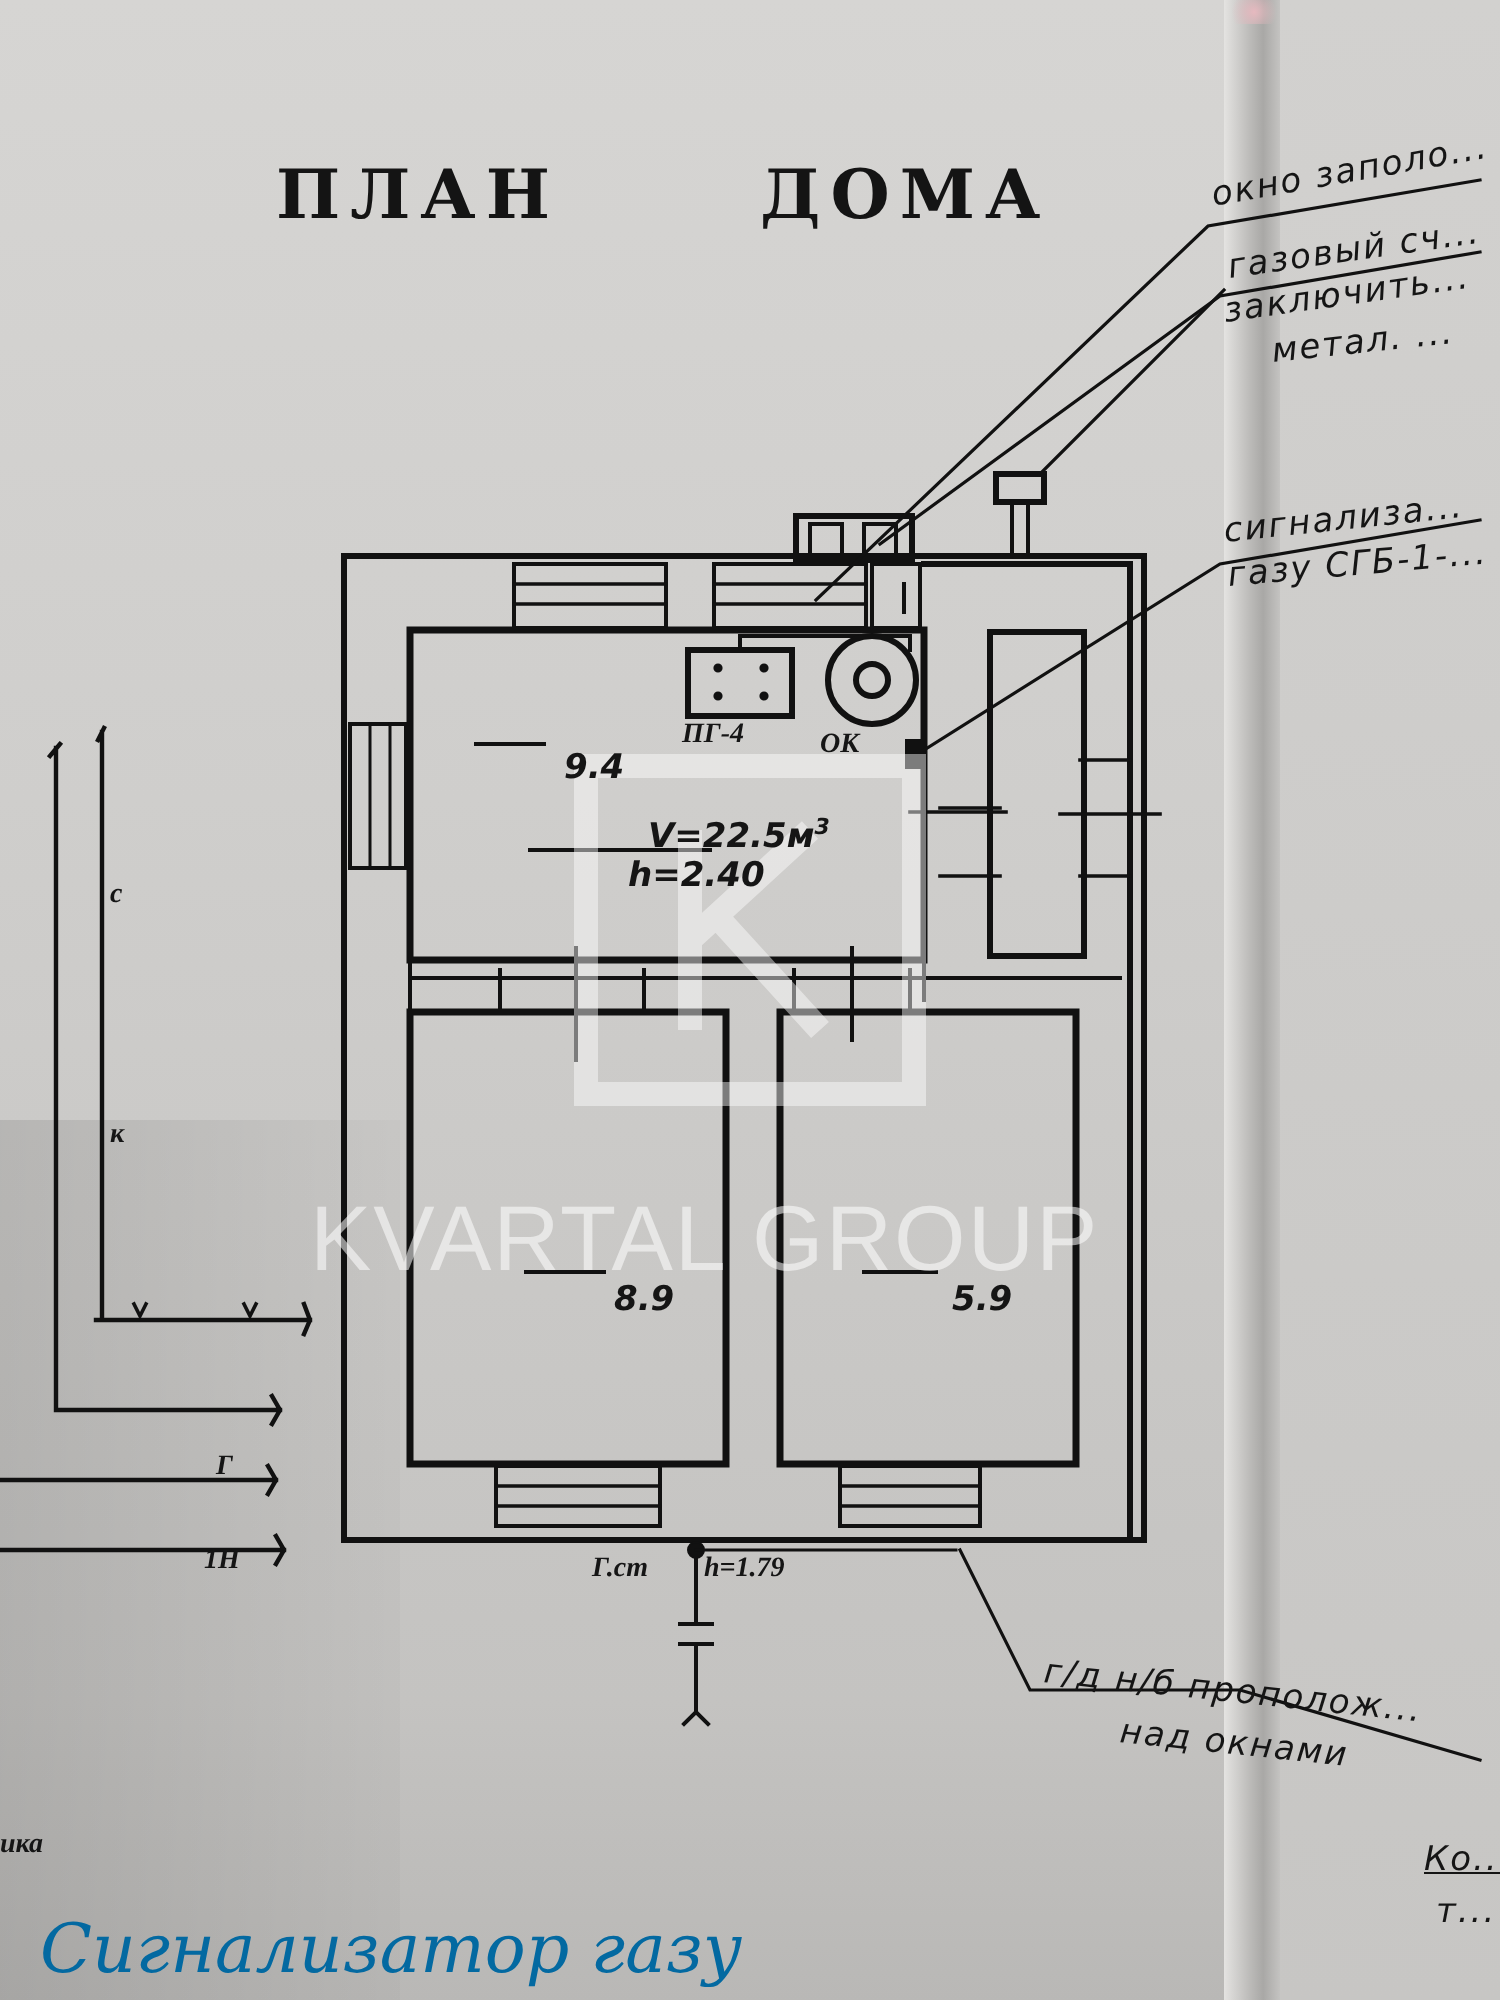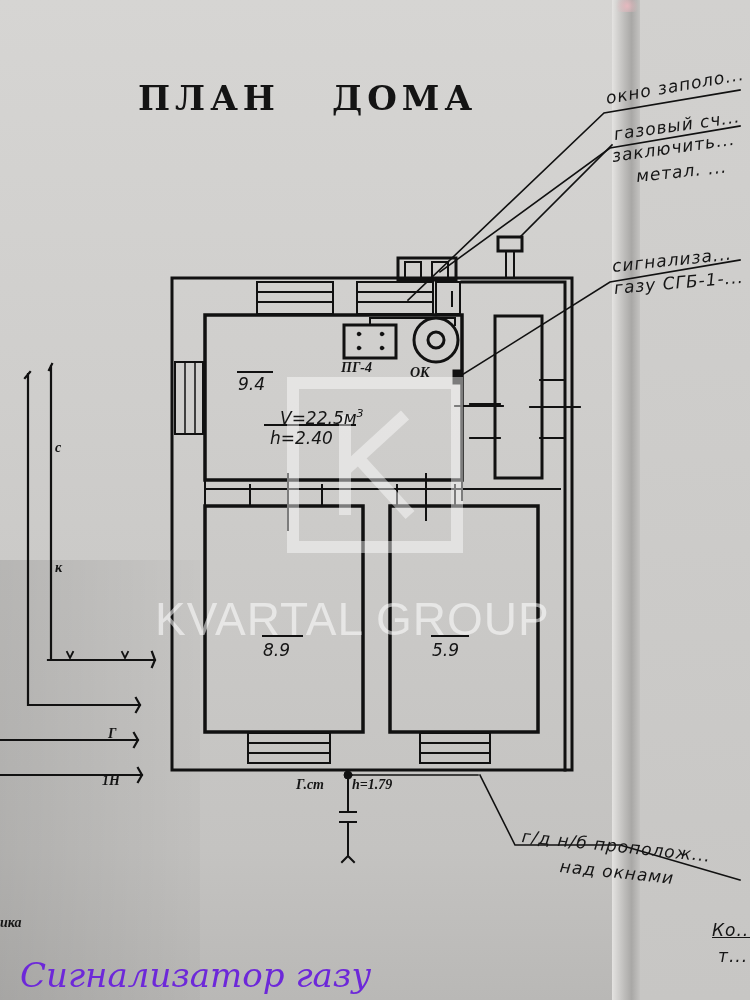--- a/index.html
+++ b/index.html
@@ -26,39 +26,39 @@
     }
     .pink-spot {
       position: absolute; left: 612px; top: 0; width: 30px; height: 12px;
       background: radial-gradient(circle, #e6b9bf 0%, rgba(230,185,191,0) 70%);
     }
     .title {
       position: absolute; top: 78px; left: 138px;
       font-family: "DejaVu Serif", serif; font-weight: bold; font-size: 34px;
       letter-spacing: 5px; color: #141414; word-spacing: 40px;
     }
-    .title span + span { margin-left: 52px; }
+    .title span + span { margin-left: 100px; }
     svg.plan { position: absolute; left: 0; top: 0; }
     .hand {
       position: absolute; font-family: "DejaVu Sans", sans-serif; font-style: italic;
       color: #151515; white-space: nowrap;
     }
-    .lbl-room { font-size: 17px; font-weight: normal; }
+    .lbl-room { font-size: 17px; font-weight: bold; margin-left: 44px; }
     .lbl-small { font-size: 14px; font-weight: bold; font-family: Liberation Serif, serif; }
     .note { font-size: 17px; letter-spacing: 1px; }
     .watermark {
       position: absolute; left: 155px; top: 580px; font-family: "Liberation Sans", sans-serif;
       font-size: 46px; color: rgba(255,255,255,0.55); letter-spacing: 1px; white-space: nowrap; margin-top: 12px;
     }
     .wm-logo {
       position: absolute; left: 285px; top: 375px; width: 180px; height: 180px;
     }
     .script {
       position: absolute; left: 20px; top: 955px; font-family: "DejaVu Serif", serif;
-      font-style: italic; font-size: 34px; color: #6d28d9; white-space: nowrap;
+      font-style: italic; font-size: 34px; color: #0369a1; white-space: nowrap;
     }
   </style>
 </head>
 <body>
 
 <div class="page-left"></div>
 <div class="fold-shadow"></div>
 <div class="page-right"></div>
 <div class="pink-spot"></div>
 

